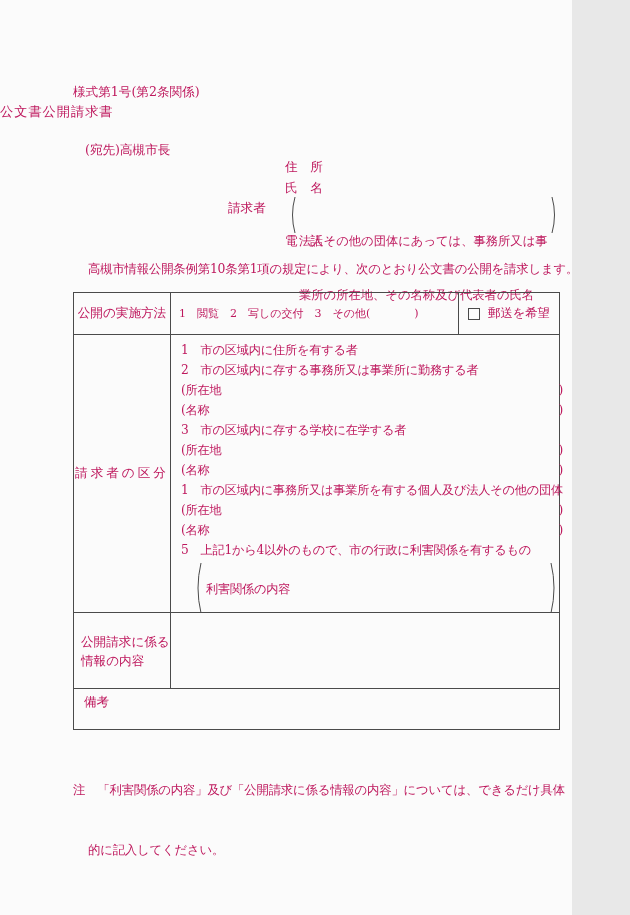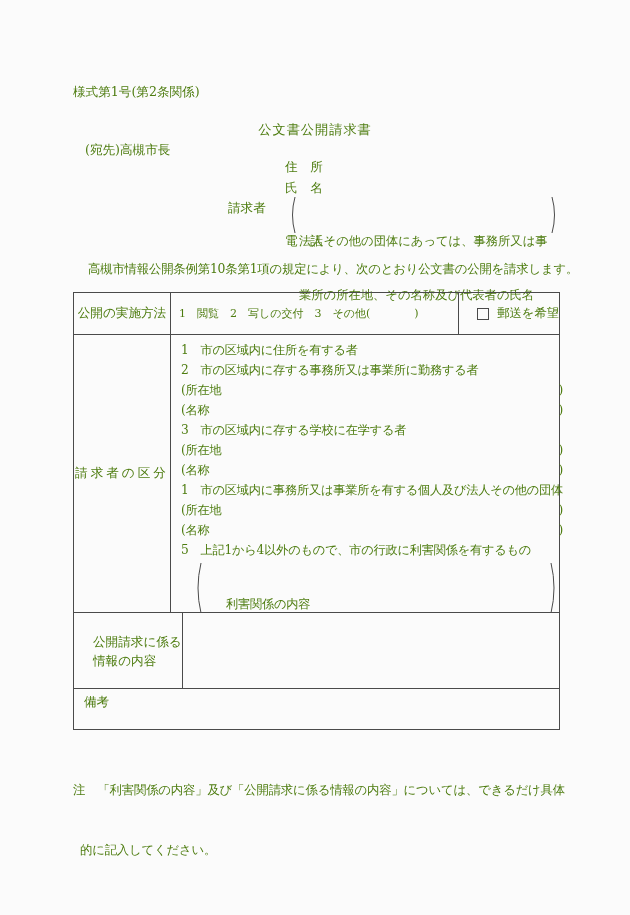--- a/index.html
+++ b/index.html
@@ -2,28 +2,28 @@
 <html><head>
 <meta charset="utf-8">
 <style>
   html,body{margin:0;padding:0;}
   body{
     background:#e8e8e8;
     font-family:"DejaVu Serif","Liberation Serif",serif;
   }
   .page{
     position:relative;
-    width:630px;height:915px;
+    width:572px;height:915px;
     background:#fbfbfb;
-    color:#4d7c0f;
+    color:#be185d;
     font-size:12.6px;
     overflow:hidden;
   }
   .abs{position:absolute;white-space:pre;}
-  .title{left:0;right:0;text-align:center;font-size:13.2px;letter-spacing:1px;margin-top:18px;}
+  .title{left:0;right:0;font-size:13.2px;letter-spacing:1px;}
   
   .corp-bracket{display:flex;align-items:stretch;}
   .corp-bracket .txt{font-size:12.3px;line-height:18px;white-space:pre;padding:0 3px;}
   .bracket-svg{display:block;}
   
   .ftable{
     position:absolute;left:73px;top:292px;width:487px;
     border:1px solid #4a4a4a;
     box-sizing:border-box;
   }
@@ -35,41 +35,41 @@
     width:97px;flex:0 0 97px;
     display:flex;align-items:center;justify-content:center;
     text-align:center;
   }
   .row-method{height:42px;}
   .row-method .opts{
     flex:0 0 288px;display:flex;align-items:center;
     padding-left:8px;font-size:11px;white-space:pre;
   }
   .row-method .mail{
-    flex:1;display:flex;align-items:center;justify-content:flex-end;
+    flex:1;display:flex;align-items:center;justify-content:center;
     font-size:12.3px;gap:8px;
   }
   .checkbox{
     display:inline-block;width:10px;height:10px;
     border:1px solid #4a4a4a;background:transparent;flex:0 0 auto;
   }
   .row-category{height:278px;}
   .cat-content{
     flex:1;padding:5px 12px 0 10px;
     font-size:12.2px;line-height:20px;letter-spacing:-0.2px;
   }
   .cat-line{white-space:pre;}
   .paren-line{display:flex;justify-content:space-between;}
   .interest-box{
     margin:2px 4px 0 12px;height:52px;
-    display:flex;align-items:flex-end;gap:20px;
+    display:flex;align-items:center;
   }
   .interest-inner{flex:1;padding:2px 0 0 4px;font-size:12.2px;}
   .row-info{height:76px;}
-  .row-info .hcell{flex-direction:column;line-height:19px;align-items:flex-start;justify-content:center;padding-left:7px;margin-left:12px;}
+  .row-info .hcell{flex-direction:column;line-height:19px;align-items:flex-start;justify-content:center;padding-left:7px;}
   .row-info .blank{flex:1;}
   .row-remarks{height:40px;}
   .row-remarks .cell{flex:1;padding:5px 10px;}
   .note{line-height:20px;}
 </style>
 </head>
 <body>
 
 <div class="page">
 
@@ -158,16 +158,16 @@
     <div class="trow row-remarks">
       <div class="cell">
         <span>備考</span>
       </div>
     </div>
 
   </div>
 
   <div class="abs note" style="left:73px;top:740px;font-size:12.4px;letter-spacing:-0.2px;">
     <div>注　「利害関係の内容」及び「公開請求に係る情報の内容」については、できるだけ具体</div>
-    <div style="margin-left:7px;">的に記入してください。</div>
+    <div style="margin-left:15px;">的に記入してください。</div>
   </div>
 
 </div>
 
 </body></html>

